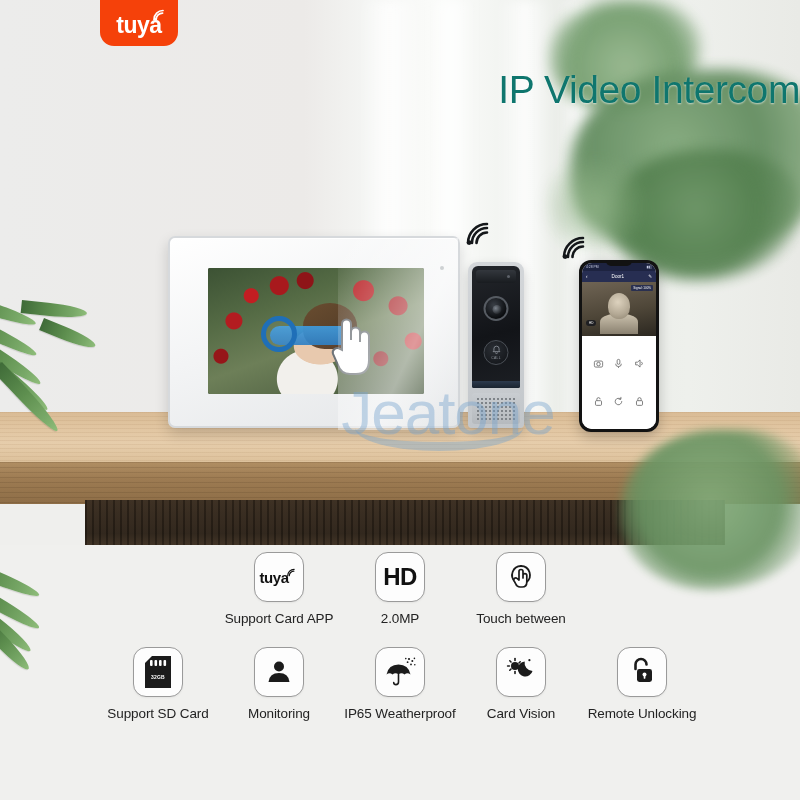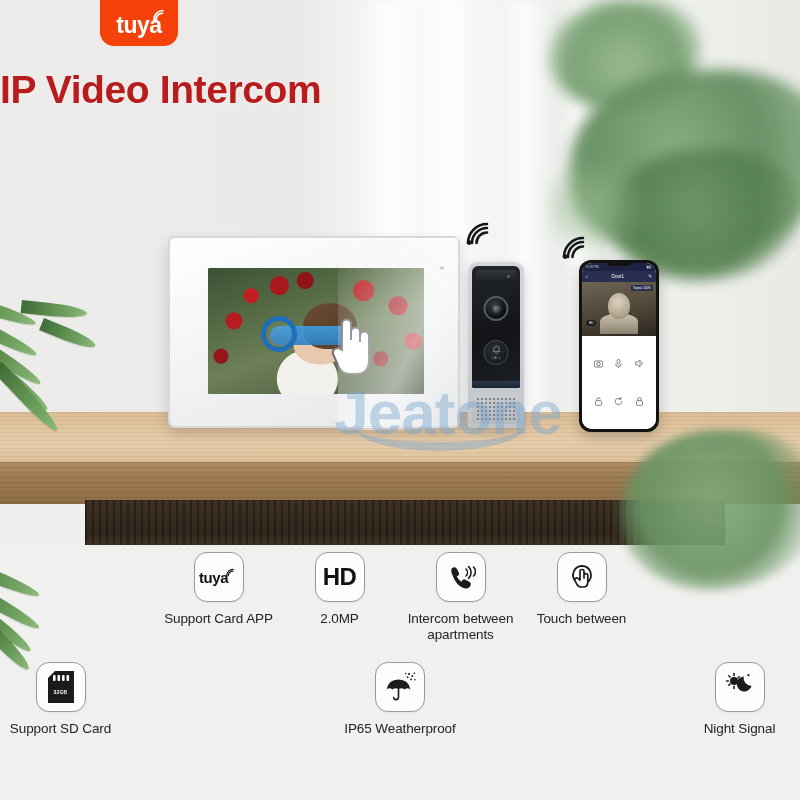--- a/index.html
+++ b/index.html
@@ -105,22 +105,22 @@
   }
   .tuya-word {
     color: #fff; font-size: 23px; font-weight: 600;
     letter-spacing: -.5px; line-height: 1; position: relative; top: 2px;
   }
   .tuya-wifi { position: absolute; right: 11px; top: 9px; }
 
   
   .title {
     position: absolute; left: 0; top: 68px; width: 800px;
-    text-align: left; font-size: 39px; font-weight: 700;
-    color: #b91c1c; letter-spacing: -.4px;
+    text-align: right; font-size: 39px; font-weight: 400;
+    color: #0f766e; letter-spacing: -.4px;
     text-shadow: 0 1px 2px rgba(255,255,255,.6);
   }
   .subtitle {
     position: absolute; left: 0; top: 120px; width: 800px;
     text-align: center; font-size: 30px; font-weight: 700;
     color: #2b2b2b; letter-spacing: -.2px;
   }
 
   
   .monitor {
@@ -298,21 +298,21 @@
     width: 26px; height: 5px; background: #121212; border-radius: 0 0 5px 5px; z-index: 5;
   }
 
   
   .wifi-mark { position: absolute; }
 
   
   .watermark {
     position: absolute; left: 238px; top: 372px; width: 420px; height: 80px;
     display: flex; align-items: center; justify-content: center;
-    font-size: 62px; font-weight: 700; letter-spacing: -1px;
+    font-size: 62px; font-weight: 400; letter-spacing: -1px;
     color: rgba(116,163,206,.42);
     pointer-events: none; user-select: none;
   }
   .watermark-swoosh {
     position: absolute; left: 355px; top: 405px; width: 168px; height: 46px;
     border-bottom: 9px solid rgba(116,163,206,.40);
     border-radius: 0 0 50% 50%;
     pointer-events: none;
   }
 
@@ -333,21 +333,21 @@
     background: #fdfdfd;
     border: 1.6px solid #9a9a9a;
     border-radius: 13px;
     display: flex; align-items: center; justify-content: center;
     box-shadow: 0 1px 2px rgba(0,0,0,.05);
   }
   .feat-label {
     margin-top: 9px; font-size: 13.5px; color: #232323;
     text-align: center; line-height: 1.16; letter-spacing: -.1px;
   }
-  .row2 { margin-top: 20px; justify-content: space-between; }
+  .row2 { margin-top: 20px; }
   .hd-text { font-size: 24px; font-weight: 700; color: #111; letter-spacing: -.5px; }
   .tuya-mini { font-size: 15px; font-weight: 600; color: #111; letter-spacing: -.4px; position: relative; }
   .sd-label {
     position: absolute; left: 50%; top: 56%; transform: translateX(-50%);
     font-size: 5px; font-weight: 700; color: #fff; letter-spacing: .2px;
   }
 </style>
 </head>
 <body>
 
@@ -525,31 +525,20 @@
         <div class="feat-label">Support Card APP</div>
       </div>
 
       <div class="feat">
         <div class="feat-box">
           <span class="hd-text">HD</span>
         </div>
         <div class="feat-label">2.0MP</div>
       </div>
 
-      <div class="feat">
-        <div class="feat-box">
-          <svg width="30" height="30" viewBox="0 0 30 30">
-            <path d="M6 6 q3.5 -2 5 1 l2 4 q.8 1.6 -.8 2.6 l-1.4 .9 q1.6 3.4 4.6 5.2 l1 -1.5 q1 -1.6 2.6 -.8 l4 2 q3 1.5 1 5 q-1.6 2.7 -5 2 Q10 24.5 5.6 11 Q4.5 7.6 6 6 Z" fill="#1b1b1b"></path>
-            <path d="M20 7 a5 5 0 0 1 0 7" fill="none" stroke="#1b1b1b" stroke-width="1.6" stroke-linecap="round"></path>
-            <path d="M22.6 4.6 a8.3 8.3 0 0 1 0 11.8" fill="none" stroke="#1b1b1b" stroke-width="1.6" stroke-linecap="round"></path>
-            <path d="M27.5 5 a6 6 0 0 1 0 9" fill="none" stroke="#1b1b1b" stroke-width="1.6" stroke-linecap="round"></path>
-          </svg>
-        </div>
-        <div class="feat-label">Intercom between apartments</div>
-      </div>
 
       <div class="feat">
         <div class="feat-box">
           <svg width="30" height="30" viewBox="0 0 30 30">
             <path d="M15 4 a9 9 0 0 0 -6 15.6" fill="none" stroke="#1b1b1b" stroke-width="1.8" stroke-linecap="round"></path>
             <path d="M15 4 a9 9 0 0 1 5.2 16.3" fill="none" stroke="#1b1b1b" stroke-width="1.8" stroke-linecap="round"></path>
             <path d="M13 18 L13 9.5 a2 2 0 0 1 4 0 L17 16 L17 13.5 a1.9 1.9 0 0 1 3.8 0 L20.8 20 q0 5 -4.6 5 L14 25 q-3.2 0 -4.3 -3.2 L8 18.6 a1.9 1.9 0 0 1 3 -2.2 Z" fill="#ffffff" stroke="#1b1b1b" stroke-width="1.7" stroke-linejoin="round"></path>
           </svg>
         </div>
         <div class="feat-label">Touch between</div>
@@ -571,20 +560,29 @@
                 <rect x="14" y="4" width="2.6" height="6" rx="1"></rect>
                 <rect x="18.5" y="4" width="2.6" height="6" rx="1"></rect>
               </g>
             </svg>
             <span class="sd-label">32GB</span>
           </div>
         </div>
         <div class="feat-label">Support SD Card</div>
       </div>
 
+      <div class="feat">
+        <div class="feat-box">
+          <svg width="28" height="28" viewBox="0 0 28 28">
+            <circle cx="14" cy="8.5" r="5" fill="#1b1b1b"></circle>
+            <path d="M3.5 24 q1 -9 10.5 -9 q9.5 0 10.5 9 Z" fill="#1b1b1b"></path>
+          </svg>
+        </div>
+        <div class="feat-label">Monitoring</div>
+      </div>
 
       <div class="feat">
         <div class="feat-box">
           <svg width="32" height="30" viewBox="0 0 32 30">
             <path d="M2.5 17.5 q2 -10 12 -10 q10 0 12 10 q-3 -2.6 -6 0 q-3 -2.6 -6 0 q-3 -2.6 -6 0 q-3 -2.6 -6 0 Z" fill="#1b1b1b"></path>
             <path d="M14.5 17.5 L14.5 25 q0 2.6 -2.6 2.6 q-2 0 -2.2 -2" fill="none" stroke="#1b1b1b" stroke-width="1.6" stroke-linecap="round"></path>
             <g fill="#1b1b1b">
               <circle cx="25" cy="2" r="1.1"></circle>
                 <circle cx="28.3" cy="4" r="1"></circle>
                 <circle cx="23.6" cy="5.2" r=".9"></circle>
@@ -610,20 +608,31 @@
               <path d="M4.8 3.8 L6 5"></path>
                 <path d="M14 12 L15.2 13.2"></path>
               <path d="M15.2 4.8 L14 6"></path>
                 <path d="M6 12 L4.8 13.2"></path>
             </g>
             <path d="M27.5 14 a7.5 7.5 0 1 1 -7.8 -9.4 a8 8 0 0 0 7.8 9.4 Z" fill="#1b1b1b"></path>
             <path d="M19.5 14.6 l.75 1.6 l1.75 .2 l-1.3 1.2 l.35 1.7 l-1.55 -.85 l-1.55 .85 l.35 -1.7 l-1.3 -1.2 l1.75 -.2 Z" fill="#1b1b1b"></path>
             <circle cx="24.4" cy="3.2" r="1.1" fill="#1b1b1b"></circle>
           </svg>
         </div>
-        <div class="feat-label">Night Signal</div>
-      </div>
-
+        <div class="feat-label">Card Vision</div>
+      </div>
+
+      <div class="feat">
+        <div class="feat-box">
+          <svg width="28" height="30" viewBox="0 0 28 30">
+            <path d="M7.5 12 L7.5 7.5 a5.5 5.5 0 0 1 11 0" fill="none" stroke="#1b1b1b" stroke-width="2.6" stroke-linecap="round"></path>
+            <rect x="9" y="12" width="15" height="13" rx="2.4" fill="#1b1b1b"></rect>
+            <circle cx="16.5" cy="17.4" r="2" fill="#ffffff"></circle>
+            <rect x="15.7" y="18.2" width="1.7" height="3.6" rx=".85" fill="#ffffff"></rect>
+          </svg>
+        </div>
+        <div class="feat-label">Remote Unlocking</div>
+      </div>
 
     </div>
   </div>
 
 </div>
 
 </body></html>

